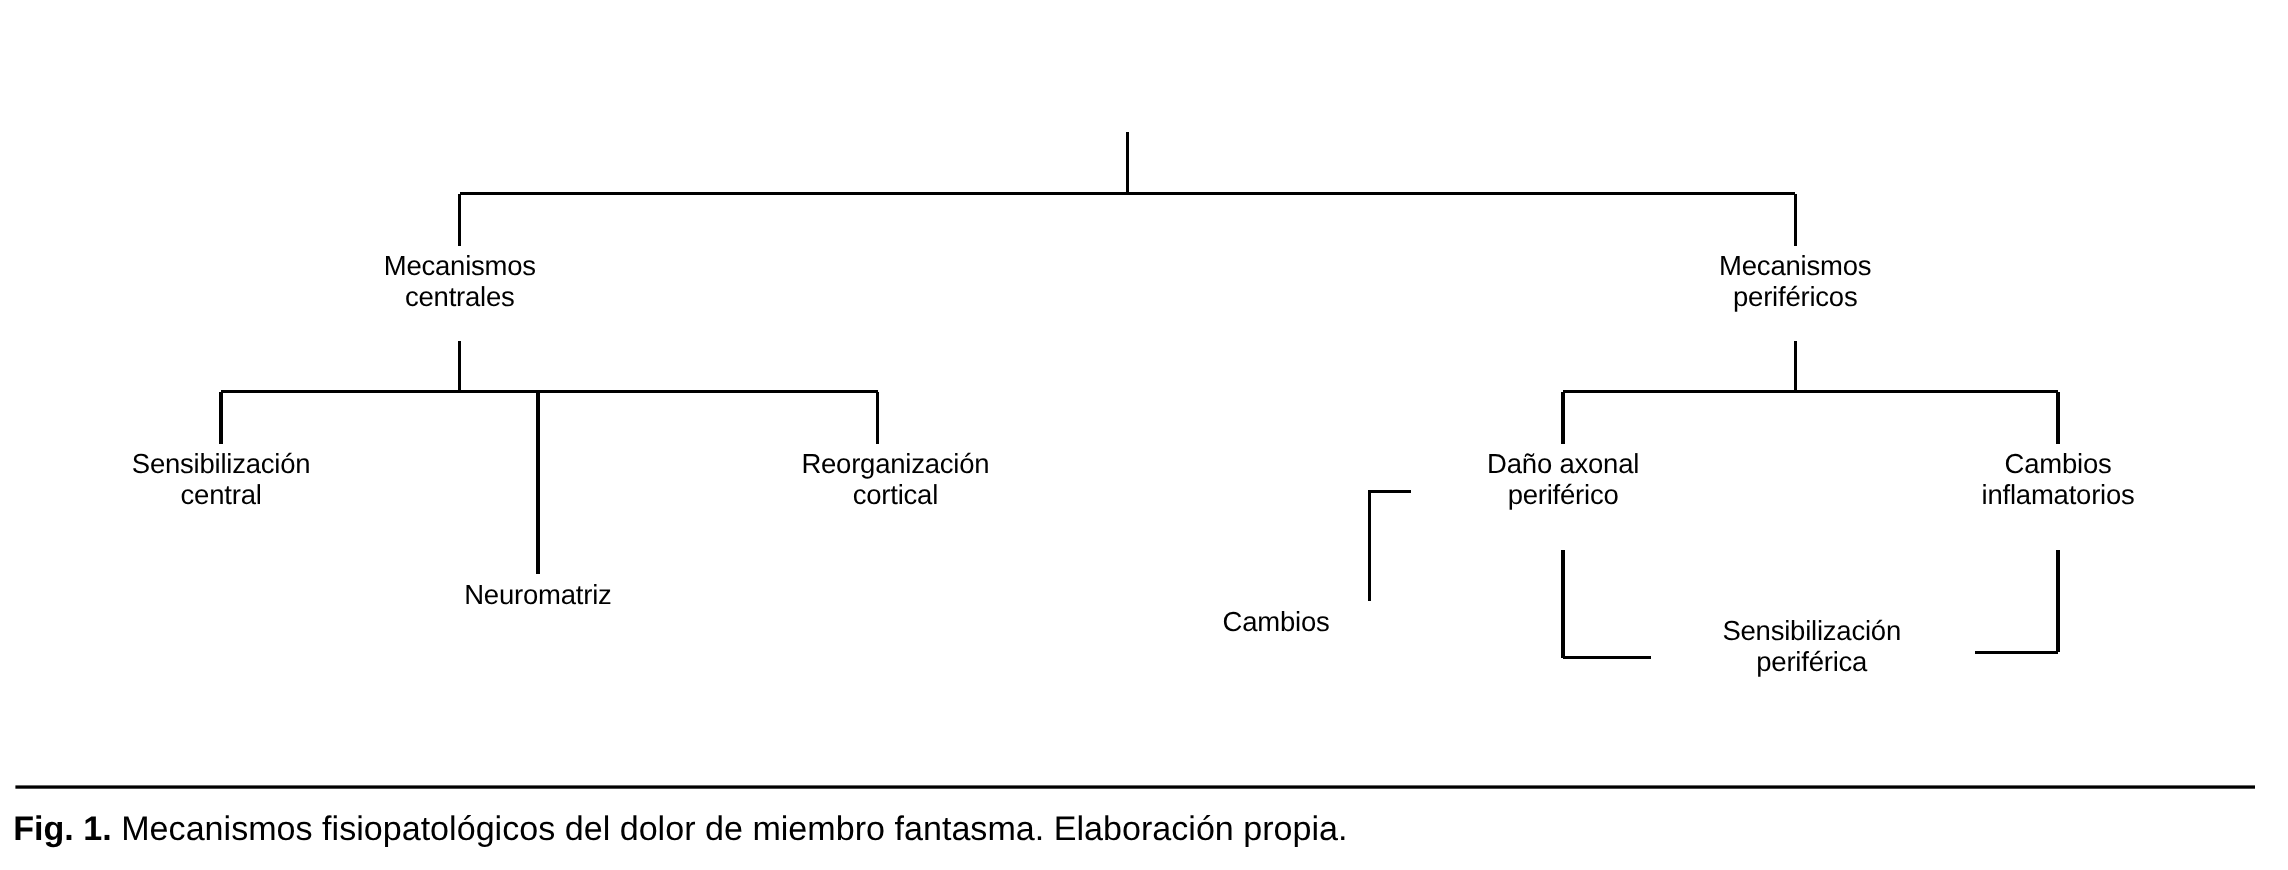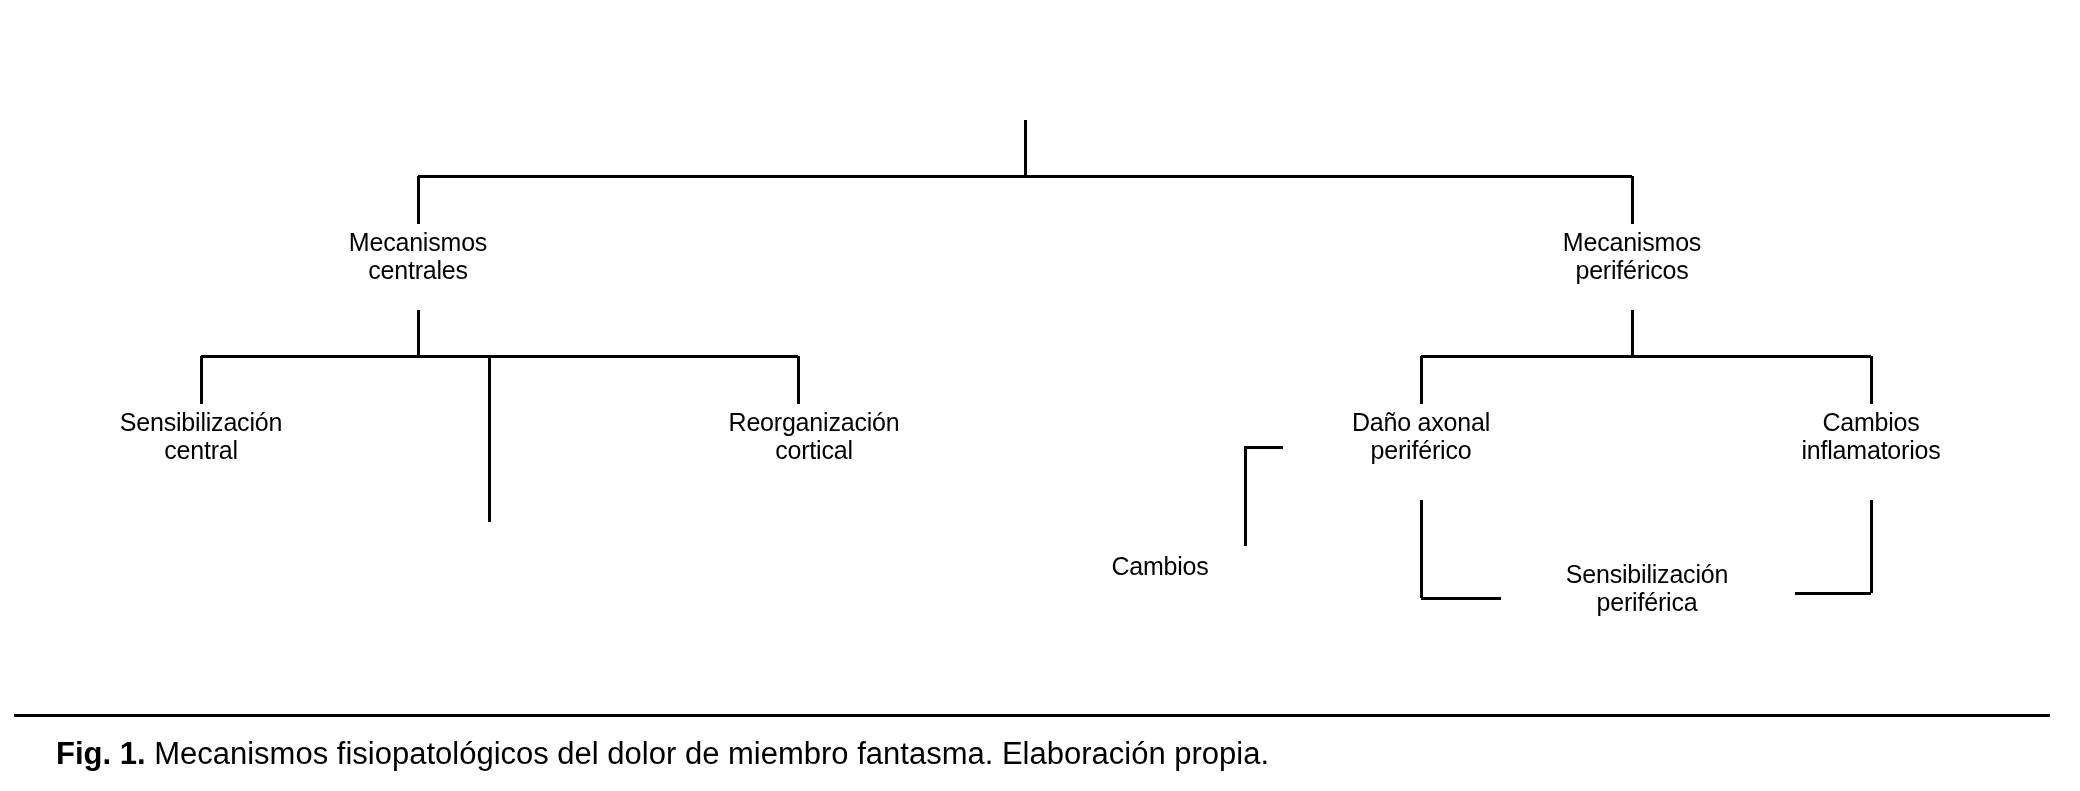--- a/index.html
+++ b/index.html
@@ -64,21 +64,20 @@
     position: absolute;
     left: 12px;
     top: 735px;
     width: 2050px;
     font-size: 31px;
     line-height: 1.25;
     white-space: nowrap;
   }
   #caption-text .cap-lead {
     font-weight: bold;
-    margin-left: 44px;
   }
 </style>
 </head>
 <body>
 
 <div id="figure-root">
 
   <svg id="connector-layer" viewBox="0 0 2080 705" width="2080" height="705">
 
     <line x1="1025" y1="120" x2="1025" y2="175"></line>
@@ -113,20 +112,21 @@
 
   <div class="node" style="left:268px; top:228px; width:300px;">Mecanismos
 centrales</div>
 
   <div class="node" style="left:1482px; top:228px; width:300px;">Mecanismos
 periféricos</div>
 
   <div class="node" style="left:51px; top:408px; width:300px;">Sensibilización
 central</div>
 
+  <div class="node" style="left:339px; top:527px; width:300px;">Neuromatriz</div>
 
   <div class="node" style="left:664px; top:408px; width:300px;">Reorganización
 cortical</div>
 
   <div class="node" style="left:1721px; top:408px; width:300px;">Cambios
 inflamatorios</div>
 
   <div class="node" style="left:1271px; top:408px; width:300px;">Daño axonal
 periférico</div>
 

